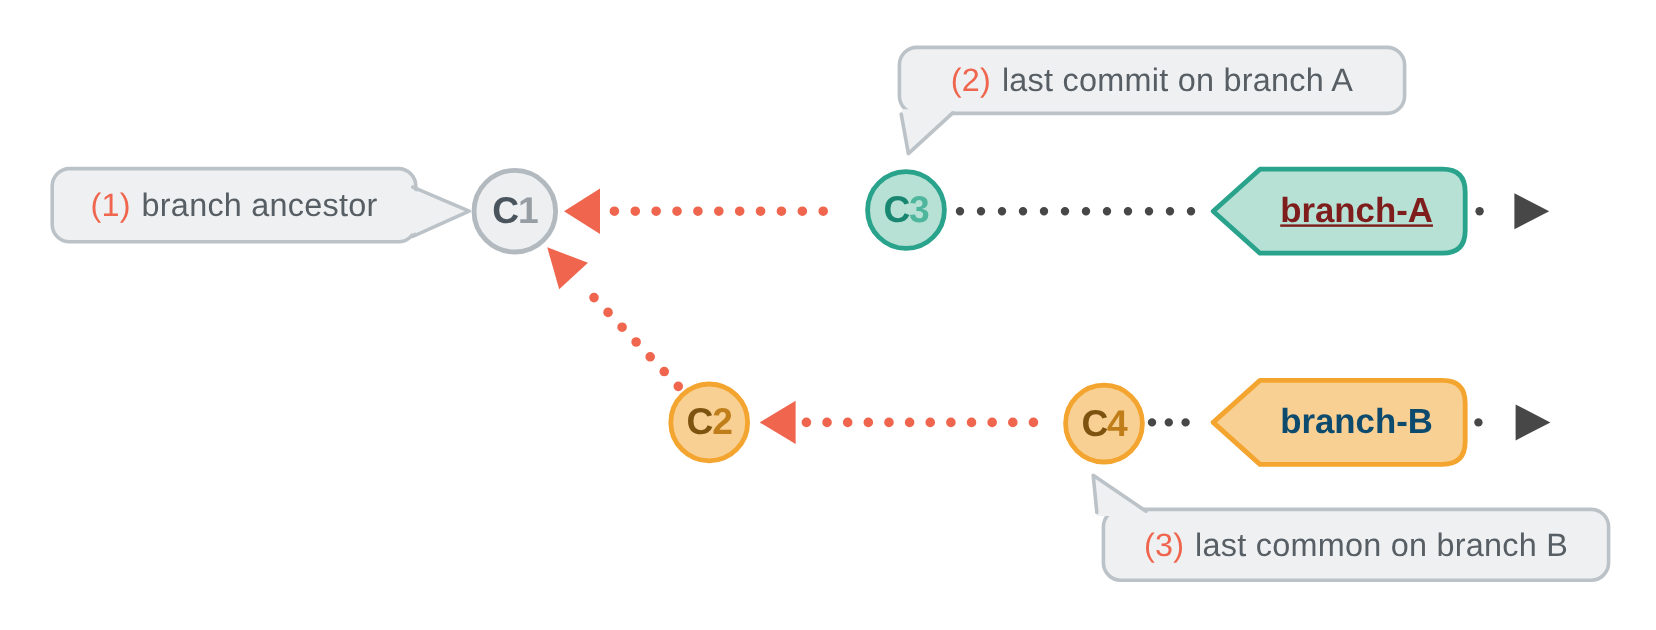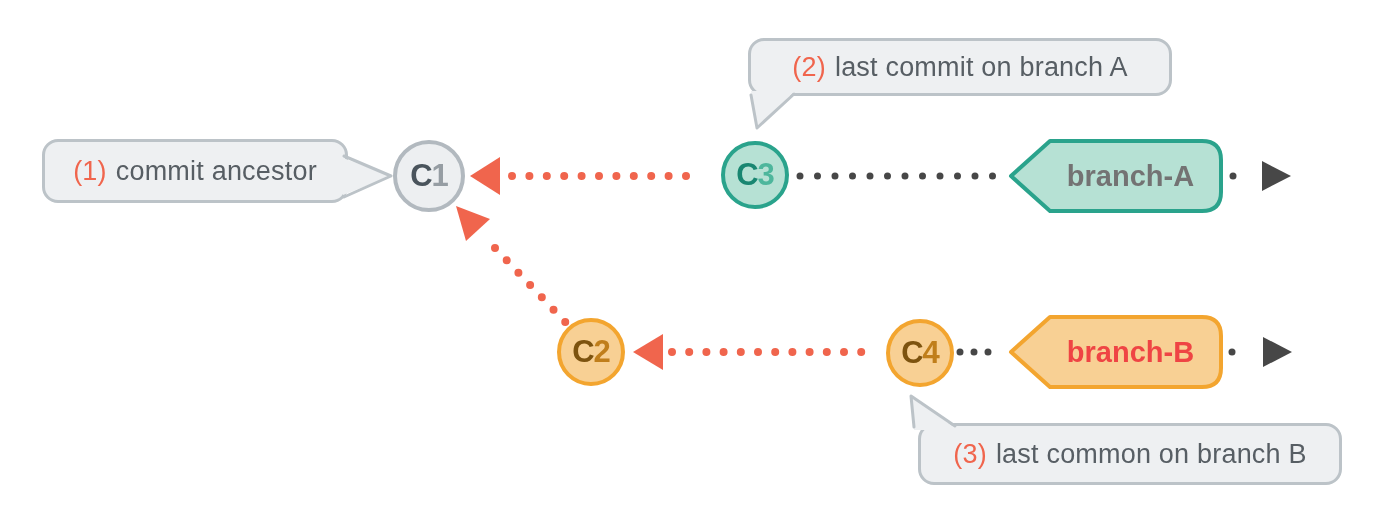--- a/index.html
+++ b/index.html
@@ -32,22 +32,22 @@
   .commit.teal .letter{color:#198671;} .commit.teal .number{color:#4db69c;}
   .commit.orange{border:4px solid #f3a52f;background:#f8d094;}
   .commit.orange .letter{color:#7d530f;} .commit.orange .number{color:#c07e1b;}
 
   
   .tag-label{
     position:absolute;width:185px;height:70px;
     display:flex;align-items:center;justify-content:center;
     font-weight:bold;font-size:29px;white-space:nowrap;
   }
-  .tag-label.teal{color:#737373;}
-  .tag-label.orange{color:#ef4444;}
+  .tag-label.teal{color:#7f1d1d;text-decoration:underline;}
+  .tag-label.orange{color:#0c4a6e;}
 </style>
 </head>
 <body>
 
 <div class="canvas">
 
   <svg class="layer" viewBox="0 0 1380 525">
 
     <path d="M 1050 141 L 1011 176 L 1050 211 L 1202 211 Q 1221 211 1221 192 L 1221 160 Q 1221 141 1202 141 Z" fill="#b6e1d4" stroke="#2aa38c" stroke-width="4" stroke-linejoin="round"></path>
 
@@ -70,21 +70,21 @@
     <path d="M 960 352 L 1002 352" stroke="#474747" stroke-width="7" fill="none" stroke-linecap="round" stroke-dasharray="0 14"></path>
 
     <path d="M 1232 352 L 1250 352" stroke="#474747" stroke-width="7" fill="none" stroke-linecap="round" stroke-dasharray="0 18"></path>
     <polygon points="1292,352 1263,337 1263,367" fill="#474747"></polygon>
   </svg>
 
   <div class="html-layer">
 
     <div class="bubble" style="left:42px;top:139px;width:306px;height:64px;">
       <span class="num">(1)</span>
-      <span class="txt">commit ancestor</span>
+      <span class="txt">branch ancestor</span>
     </div>
 
     <div class="bubble" style="left:748px;top:38px;width:424px;height:58px;">
       <span class="num">(2)</span>
       <span class="txt">last commit on branch A</span>
     </div>
 
     <div class="bubble" style="left:918px;top:423px;width:424px;height:62px;">
       <span class="num">(3)</span>
       <span class="txt">last common on branch B</span>

